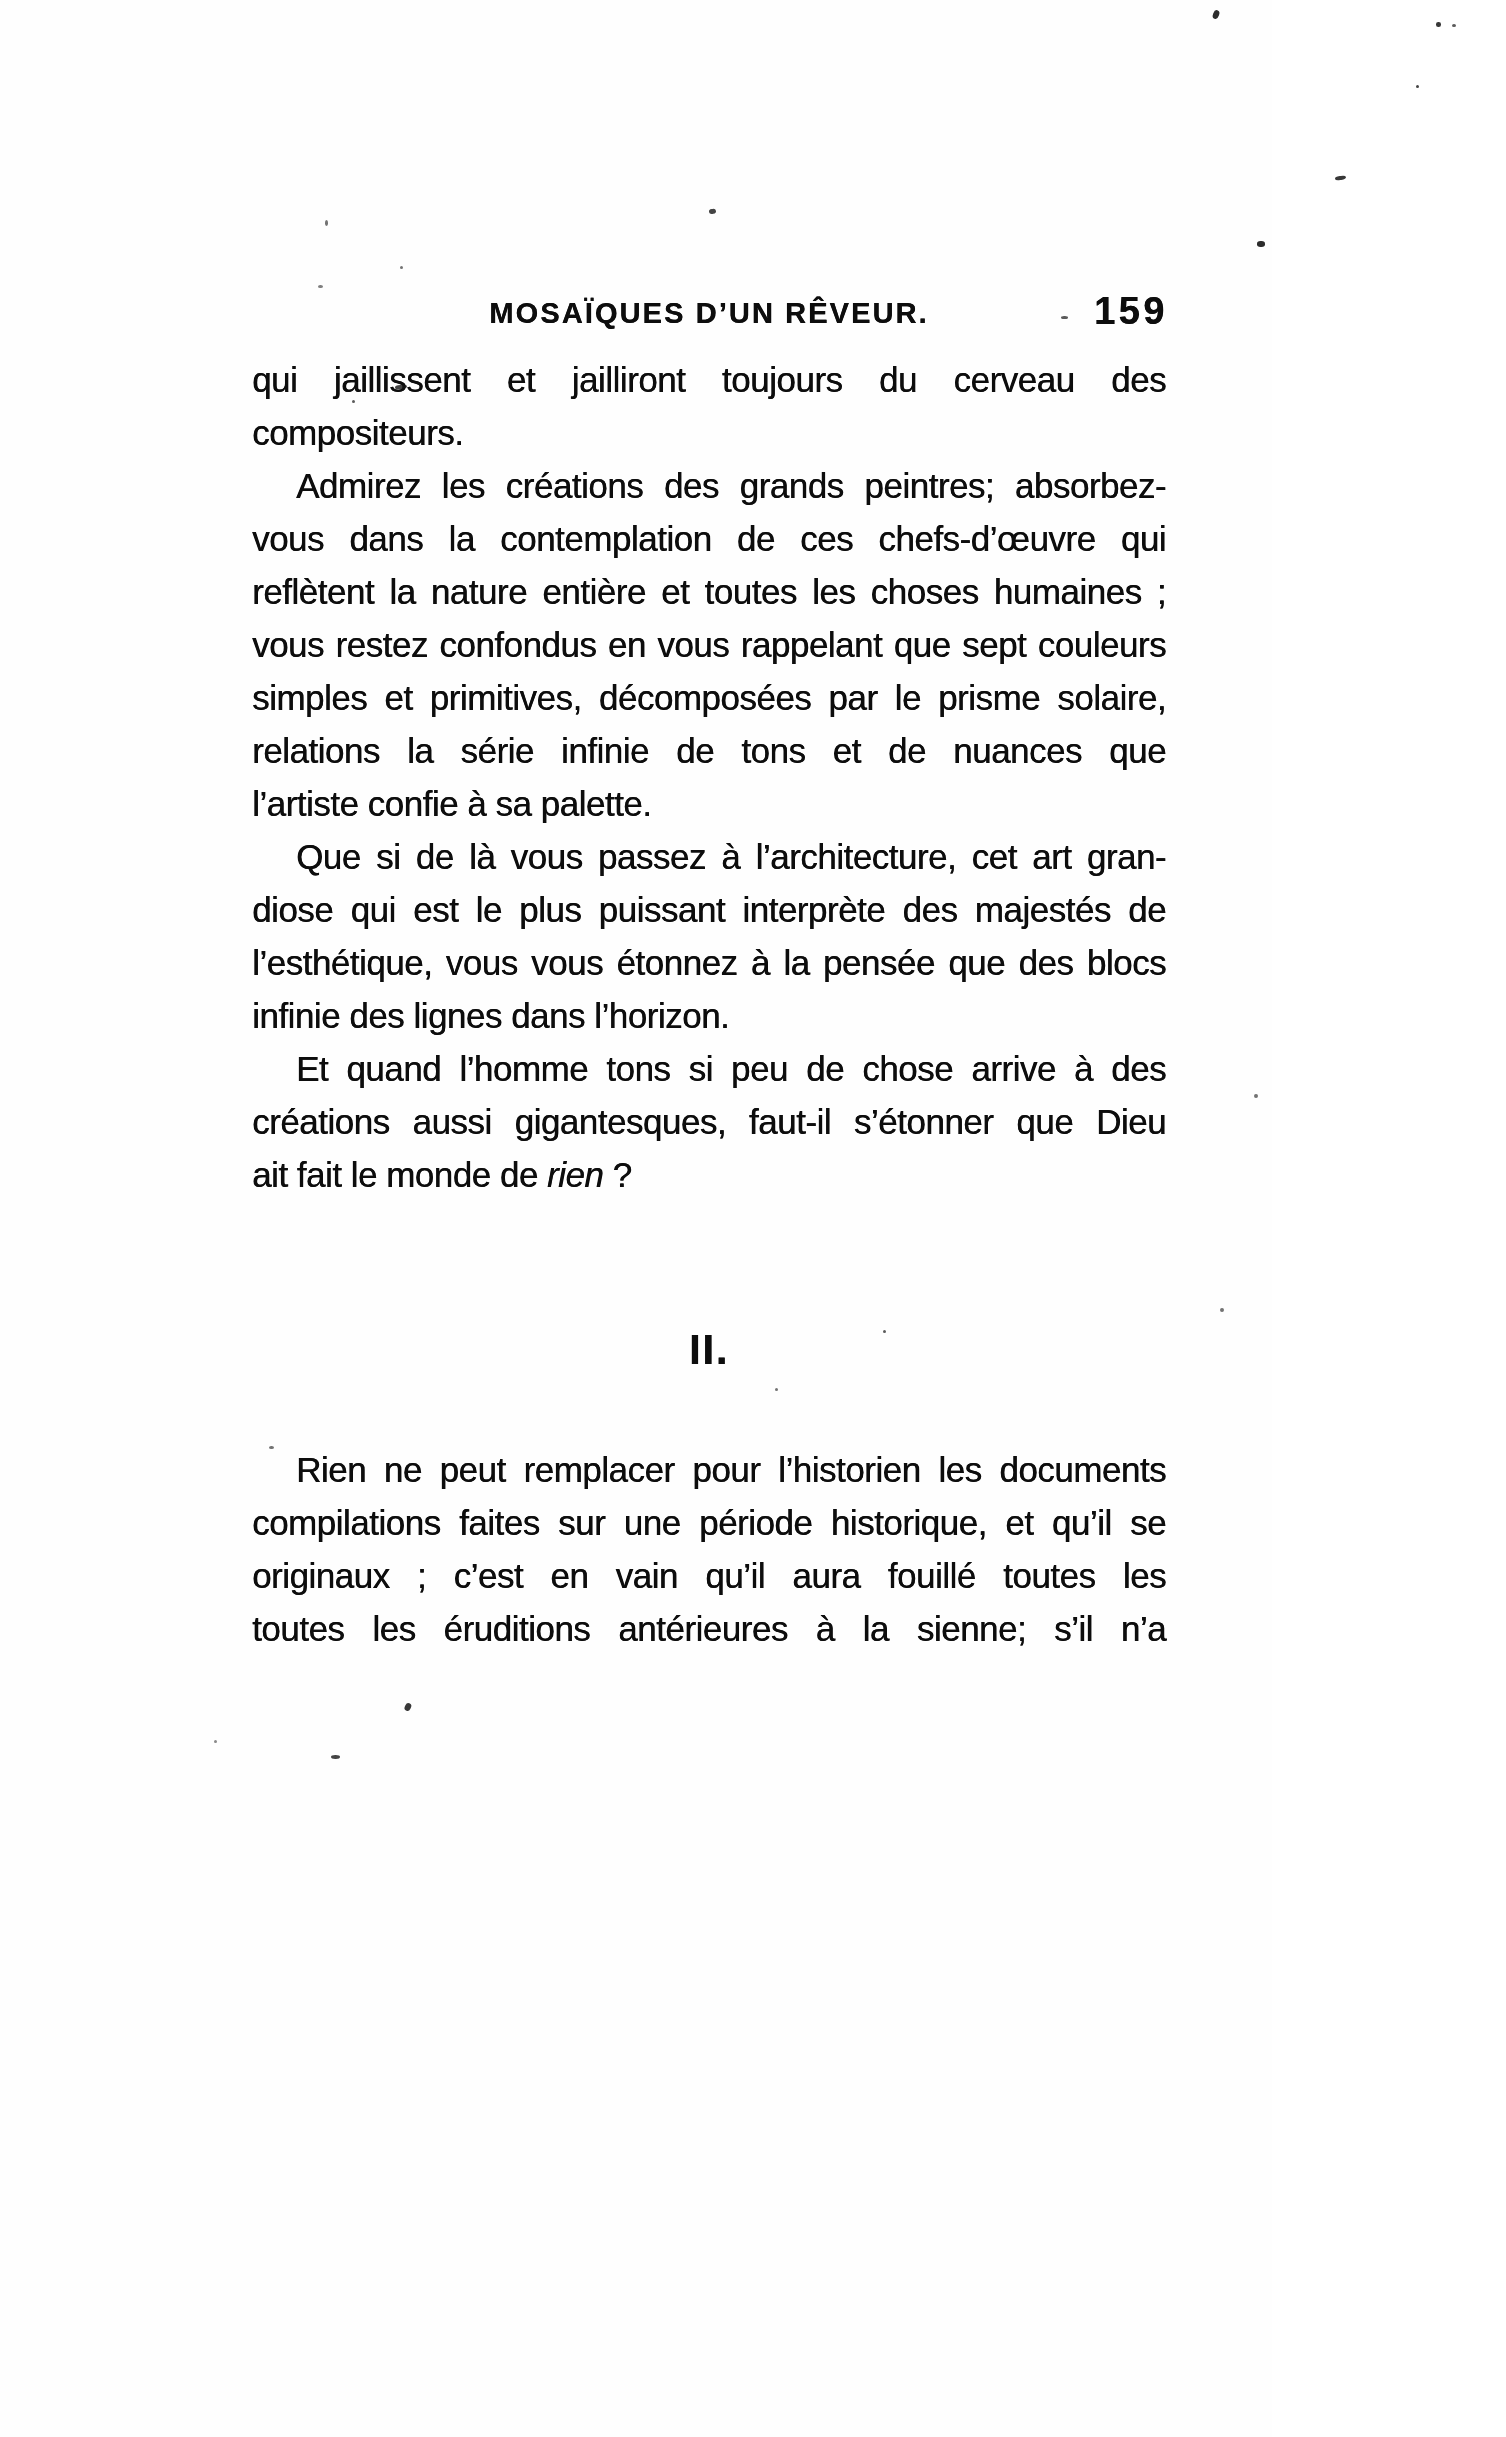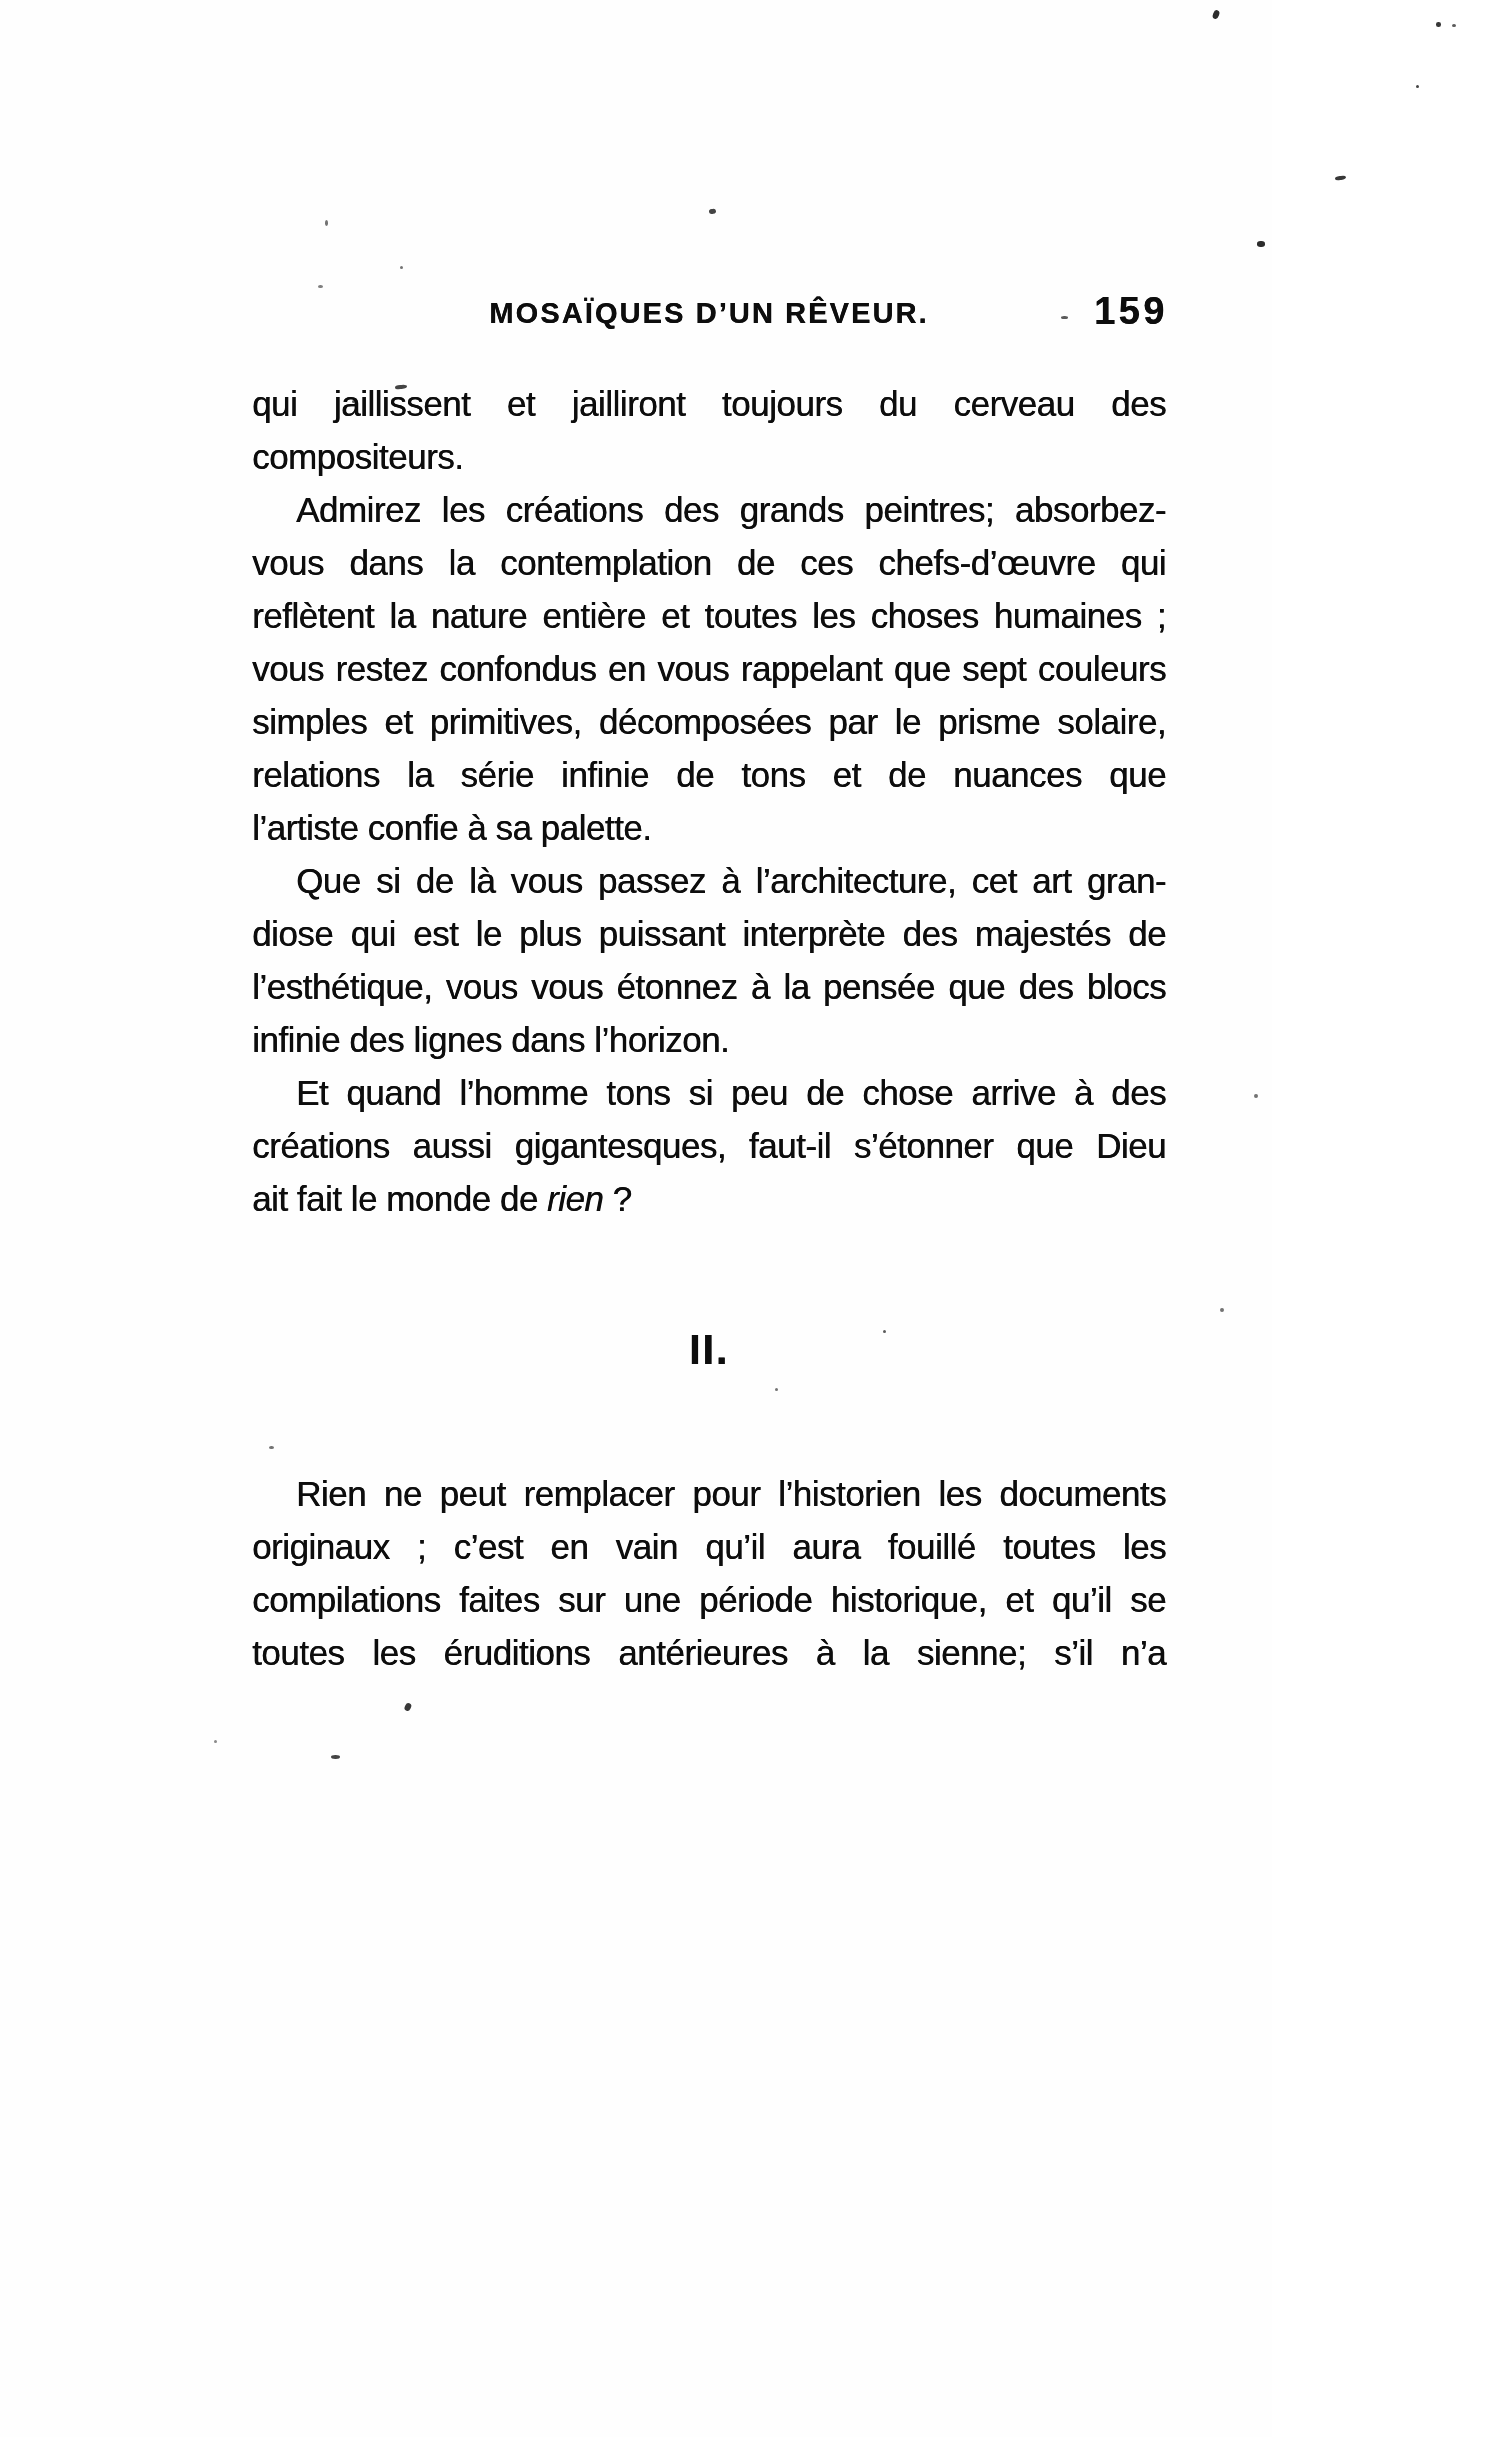--- a/index.html
+++ b/index.html
@@ -16,21 +16,21 @@
     position:absolute;left:0;right:0;top:0;text-align:center;
     font-size:29px;font-weight:bold;letter-spacing:2.1px;
     text-shadow:0.3px 0 0 currentColor;
   }
   .page-number{
     position:absolute;right:-1.7px;top:-6.8px;
     font-size:38px;font-weight:bold;letter-spacing:3.4px;
     text-shadow:0.3px 0 0 currentColor;
   }
   
-  .textflow{position:absolute;left:252px;width:914px;margin-top:24px;}
+  .textflow{position:absolute;left:252px;width:914px;}
   #flow-top{top:353px;}
   #flow-bottom{top:1443px;}
   .paragraph{margin:0;padding:0;}
   .line{
     height:53px;line-height:53px;font-size:35px;
     letter-spacing:-0.5px;text-align:left;
     text-shadow:0.4px 0 0 currentColor;
   }
   .line.j{text-align:justify;text-align-last:justify;}
   .line.first{text-indent:44px;}
@@ -79,22 +79,22 @@
         <div class="line j">créations aussi gigantesques, faut-il s’étonner que Dieu</div>
         <div class="line"><span>ait fait le monde de </span><span class="ital">rien</span><span> ?</span></div>
       </div>
     </main>
 
   <div class="section-heading">II.</div>
 
   <main class="textflow" id="flow-bottom">
       <div class="paragraph">
         <div class="line j first">Rien ne peut remplacer pour l’historien les documents</div>
+        <div class="line j">compilations faites sur une période historique, et qu’il se</div>
         <div class="line j">originaux ; c’est en vain qu’il aura fouillé toutes les</div>
-        <div class="line j">compilations faites sur une période historique, et qu’il se</div>
         <div class="line j">toutes les éruditions antérieures à la sienne; s’il n’a</div>
       </div>
     </main>
 
 <div class="speck" style="left: 1213px; top: 10px; width: 6px; height: 9.3px; opacity: 0.9; transform: rotate(20deg);"></div>
     <div class="speck" style="left: 1436px; top: 22px; width: 5px; height: 5px; opacity: 0.85; transform: rotate(0deg);"></div>
     <div class="speck" style="left: 1452px; top: 24px; width: 4.2px; height: 3.4px; opacity: 0.7; transform: rotate(0deg);"></div>
     <div class="speck" style="left: 1416px; top: 85px; width: 3.4px; height: 3.4px; opacity: 0.8; transform: rotate(0deg);"></div>
     <div class="speck" style="left: 1335px; top: 176px; width: 11px; height: 4.2px; opacity: 0.85; transform: rotate(-8deg);"></div>
     <div class="speck" style="left: 1257px; top: 241px; width: 7.6px; height: 6px; opacity: 0.9; transform: rotate(0deg);"></div>

